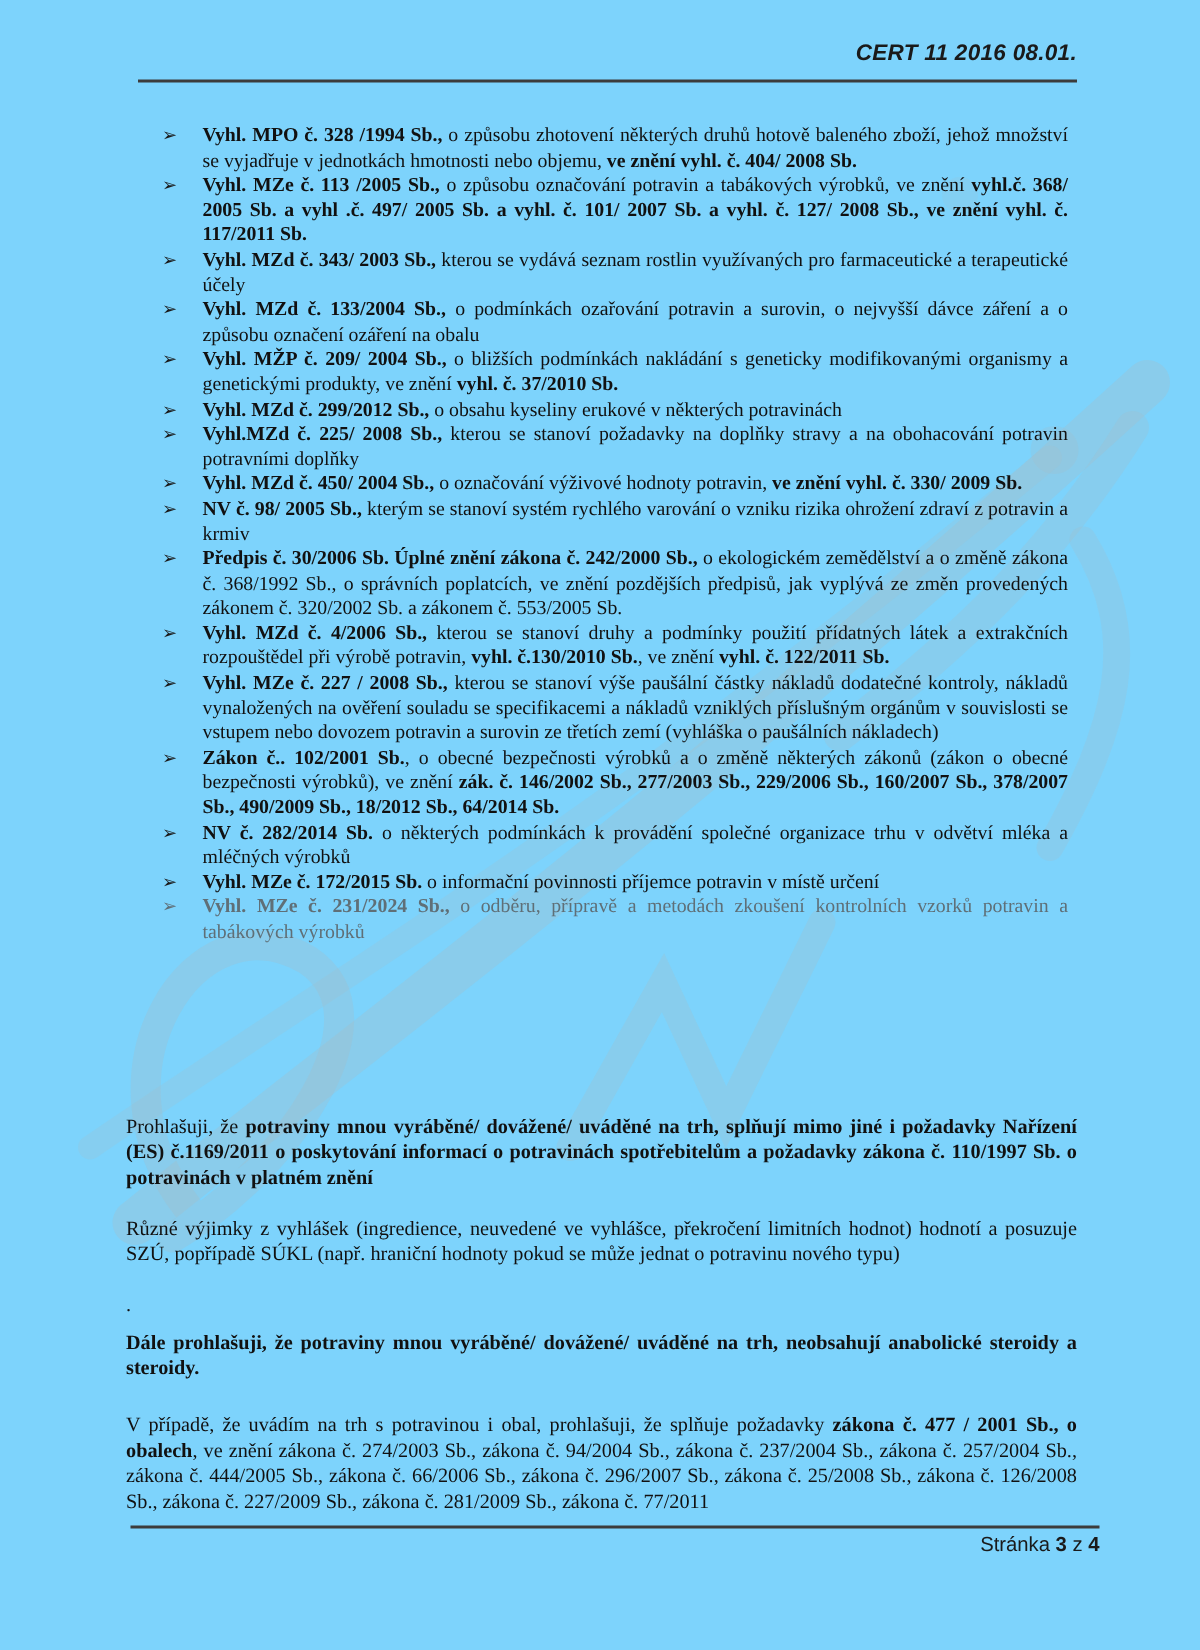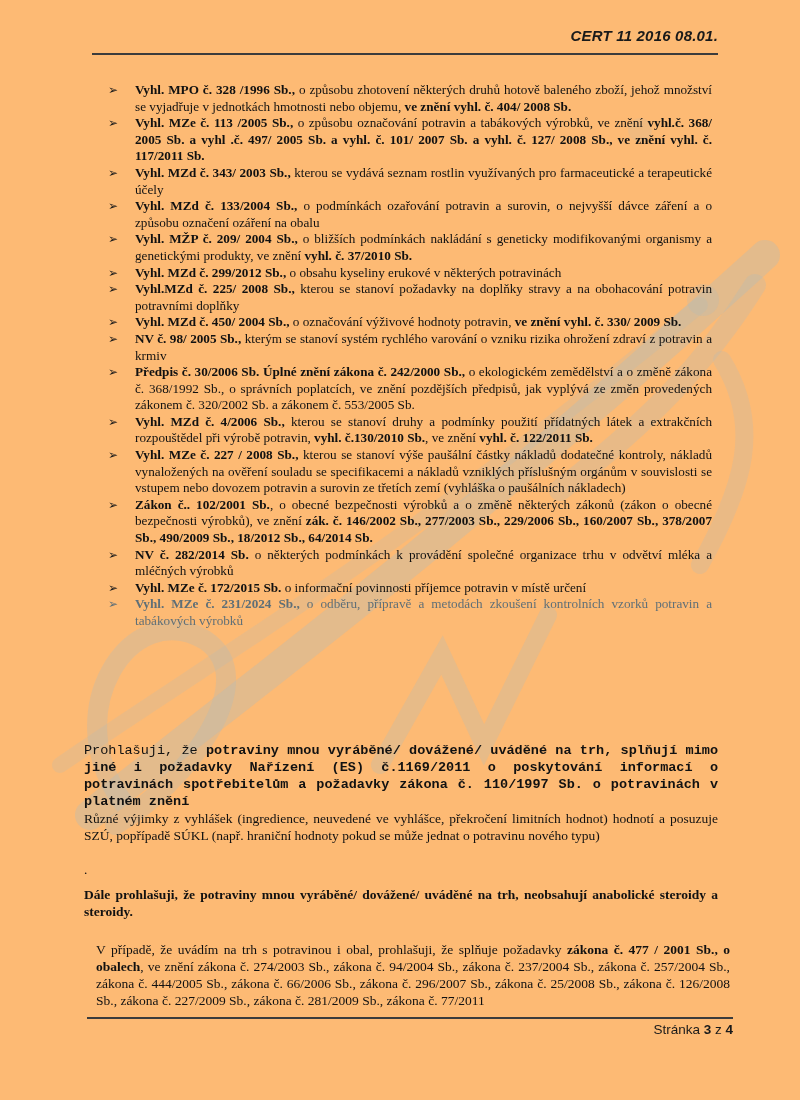--- a/index.html
+++ b/index.html
@@ -1,21 +1,21 @@
 <!DOCTYPE html>
 <html><head>
 <meta charset="utf-8">
 <style>
   html,body{margin:0;padding:0;}
   body{background:#e8e8e8;}
   .page{
     position:relative;
     width:800px;height:1100px;
     margin:0 auto;
-    background:#fdba74;
+    background:#7dd3fc;
     font-family:"Liberation Serif","DejaVu Serif",serif;
     color:#111;
     overflow:hidden;
   }
   
   .watermark{position:absolute;left:0;top:0;z-index:0;pointer-events:none;}
   .content{position:relative;z-index:1;}
 
   .header-title{
     position:absolute;top:27px;right:82px;
@@ -44,25 +44,25 @@
   }
   .list-item.faded{color:#5f6f77;}
   .list-item.faded .bullet{color:#5f6f77;}
   b{font-weight:bold;}
 
   .para{
     position:absolute;left:84px;width:634px;
     font-size:13.5px;line-height:17px;
     text-align:justify;margin:0;
   }
-  .para.p1{top:742px;font-family:Liberation Mono, monospace;}
+  .para.p1{top:742px;}
   .para.p2{top:810px;}
   .para.pdot{top:861px;}
   .para.p3{top:886px;}
-  .para.p4{top:941px;margin-left:12px;}
+  .para.p4{top:941px;}
 
   .footer-rule{
     position:absolute;top:1017px;left:87px;width:646px;height:2px;
     background:#3c3c3c;
   }
   .footer-text{
     position:absolute;top:1022px;left:87px;width:646px;
     text-align:right;
     font-family:"Liberation Sans","DejaVu Sans",sans-serif;
     font-size:13.5px;color:#1a1a1a;
@@ -86,21 +86,21 @@
     </g>
   </svg>
 
   <div class="content">
     <div class="header-title">CERT 11 2016 08.01.</div>
     <div class="header-rule"></div>
 
     <div class="reg-list">
         <div class="list-item">
           <span class="bullet">➢</span>
-          <div><b>Vyhl. MPO č. 328 /1996 Sb.,</b> o způsobu zhotovení některých druhů hotově baleného zboží, jehož množství se vyjadřuje v jednotkách hmotnosti nebo objemu, <b>ve znění vyhl. č. 404/ 2008 Sb.</b></div>
+          <div><b>Vyhl. MPO č. 328 /1994 Sb.,</b> o způsobu zhotovení některých druhů hotově baleného zboží, jehož množství se vyjadřuje v jednotkách hmotnosti nebo objemu, <b>ve znění vyhl. č. 404/ 2008 Sb.</b></div>
         </div>
         <div class="list-item">
           <span class="bullet">➢</span>
           <div><b>Vyhl. MZe č. 113 /2005 Sb.,</b> o způsobu označování potravin a tabákových výrobků, ve znění <b>vyhl.č. 368/ 2005 Sb. a vyhl .č. 497/ 2005 Sb. a vyhl. č. 101/ 2007 Sb. a vyhl. č. 127/ 2008 Sb., ve znění vyhl. č. 117/2011 Sb.</b></div>
         </div>
         <div class="list-item">
           <span class="bullet">➢</span>
           <div><b>Vyhl. MZd č. 343/ 2003 Sb.,</b> kterou se vydává seznam rostlin využívaných pro farmaceutické a terapeutické účely</div>
         </div>
         <div class="list-item">

